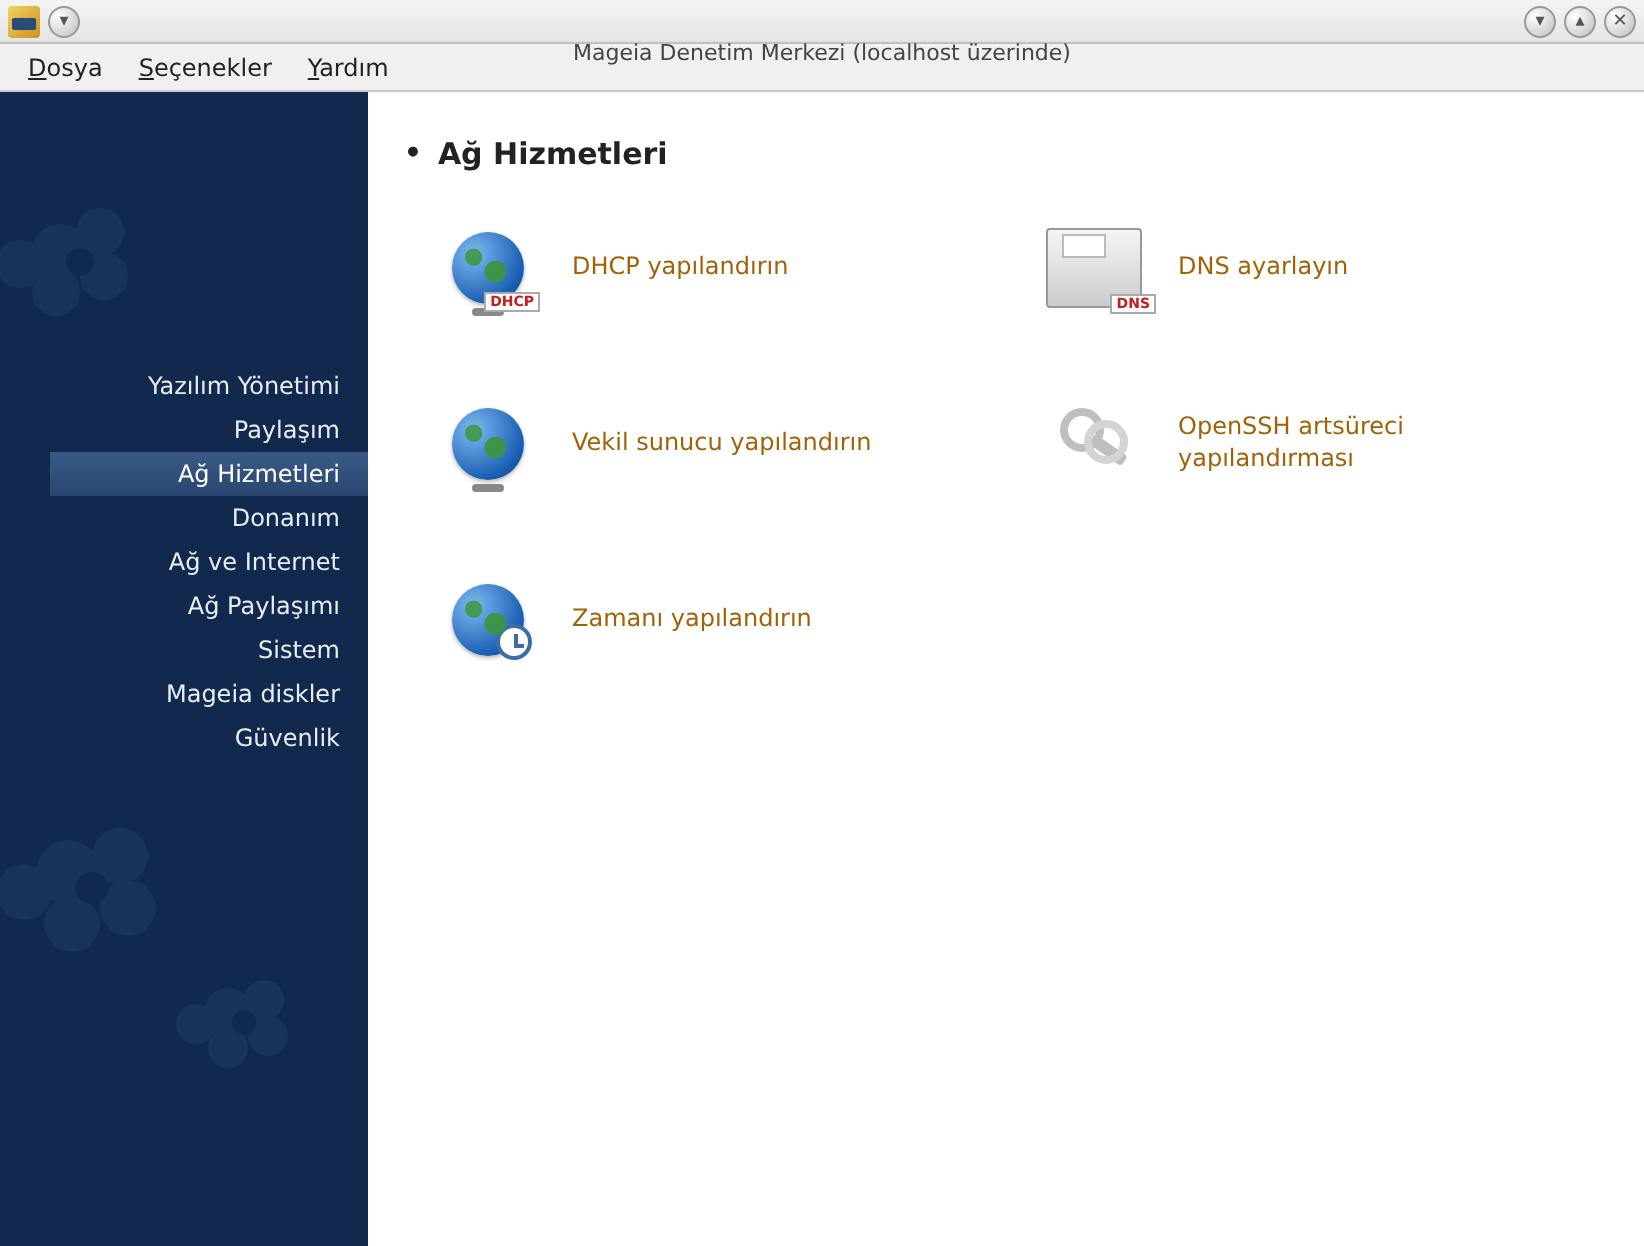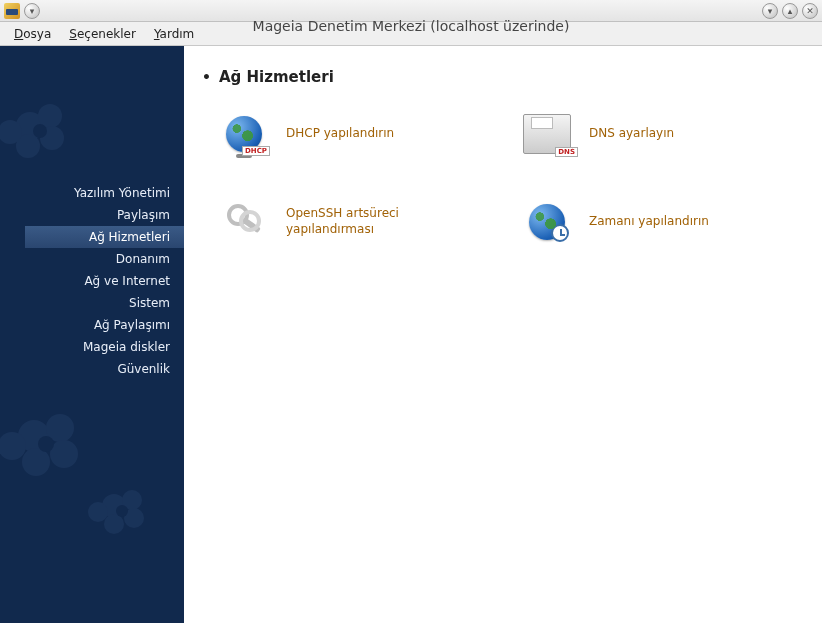--- a/index.html
+++ b/index.html
@@ -20,21 +20,21 @@
   display: flex;
   align-items: center;
   padding: 0 4px;
   position: relative;
 }
 .titlebar-left { display: flex; align-items: center; gap: 4px; }
 .titlebar-title {
   position: absolute;
   left: 0; right: 0;
   text-align: center;
-  font-size: 14px;
+  font-size: 11px;
   color: #444;
   pointer-events: none;
   margin-top: 31px;
 }
 .titlebar-right { margin-left: auto; display: flex; gap: 4px; }
 .win-btn {
   width: 16px; height: 16px;
   border-radius: 50%;
   background: radial-gradient(circle at 30% 30%, #fff, #d8d8d8 60%, #bbb);
   border: 1px solid #999;
@@ -236,22 +236,22 @@
           <circle cx="14" cy="36" r="10"></circle>
           <circle cx="38" cy="35" r="6" fill="#11294d"></circle>
         </g>
     </svg>
     <div class="sidebar-nav">
       <div class="nav-item"><span>Yazılım Yönetimi</span></div>
       <div class="nav-item"><span>Paylaşım</span></div>
       <div class="nav-item active"><span>Ağ Hizmetleri</span></div>
       <div class="nav-item"><span>Donanım</span></div>
       <div class="nav-item"><span>Ağ ve Internet</span></div>
+      <div class="nav-item"><span>Ağ Paylaşımı</span></div>
       <div class="nav-item"><span>Sistem</span></div>
-      <div class="nav-item"><span>Ağ Paylaşımı</span></div>
       <div class="nav-item"><span>Mageia diskler</span></div>
       <div class="nav-item"><span>Güvenlik</span></div>
     </div>
   </div>
 
   <div class="content">
     <div class="heading">
       <span class="bullet">•</span>
       <span>Ağ Hizmetleri</span>
     </div>
@@ -268,20 +268,26 @@
 
       <div class="tile">
         <div class="ticon">
           <div class="dns-box" style="position:relative">
             <span class="dns-tag">DNS</span>
           </div>
         </div>
         <div class="tlabel">DNS ayarlayın</div>
       </div>
 
+      <div class="tile">
+        <div class="ticon">
+          <div class="globe globe-stand"></div>
+        </div>
+        <div class="tlabel">Vekil sunucu yapılandırın</div>
+      </div>
 
       <div class="tile">
         <div class="ticon">
           <div class="keys">
               <div class="shaft"></div>
             </div>
         </div>
         <div class="tlabel">OpenSSH artsüreci yapılandırması</div>
       </div>
 

